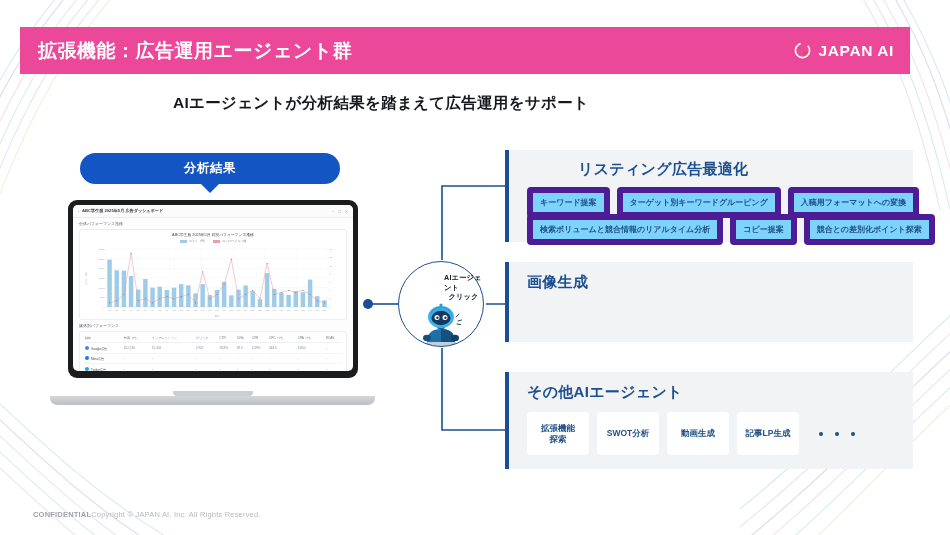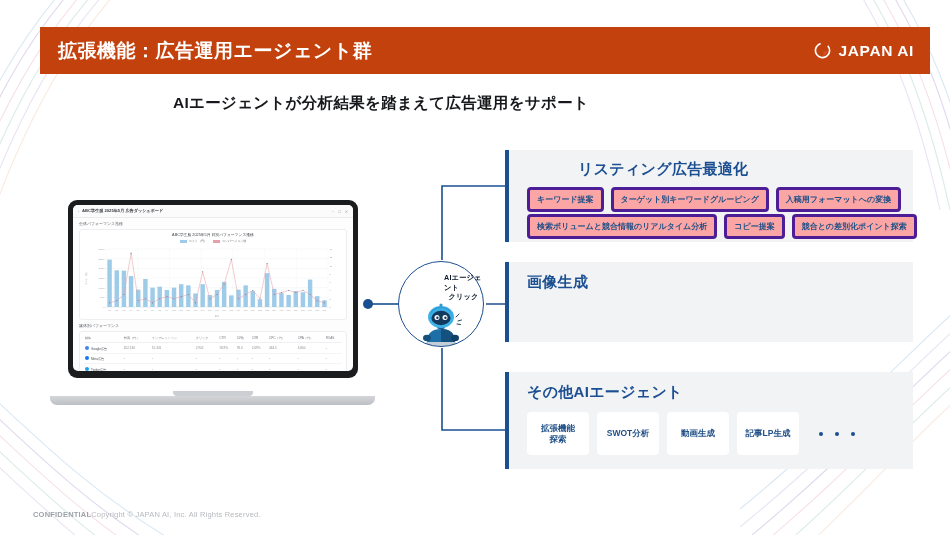--- a/index.html
+++ b/index.html
@@ -14,22 +14,22 @@
 
   
   .deco { position: absolute; pointer-events: none; opacity: .55; }
   .deco-tl { left: -40px; top: -30px; width: 200px; height: 250px; transform: rotate(8deg); }
   .deco-bl { left: -50px; bottom: -60px; width: 220px; height: 230px; }
   .deco-tr { right: -30px; top: -40px; width: 200px; height: 250px; }
   .deco-br { right: -30px; bottom: -40px; width: 240px; height: 260px; }
 
   
   .header {
-    position: absolute; left: 40px; top: 27px; width: 890px; height: 47px;
-    background: #c2410c; display: flex; align-items: center; justify-content: space-between;
+    position: absolute; left: 20px; top: 27px; width: 890px; height: 47px;
+    background: #ec4899; display: flex; align-items: center; justify-content: space-between;
     padding: 0 16px 0 18px;
   }
   .header-title { color: #fff; font-size: 19px; font-weight: bold; letter-spacing: .5px; }
   .logo { display: flex; align-items: center; gap: 7px; }
   .logo-mark { width: 19px; height: 19px; position: relative; }
   .logo-text { color: #fff; font-size: 15.5px; font-weight: bold; letter-spacing: .6px; }
 
   
   .subtitle {
     position: absolute; top: 93px; left: 0; width: 762px; text-align: center;
@@ -103,21 +103,21 @@
   }
   .node-line { font-size: 7.2px; font-weight: bold; color: #0f1b2b; line-height: 1.35; letter-spacing: .2px; margin-left: 45px; }
   .robot { margin-top: 1px; width: 46px; height: 44px; position: relative; }
 
   
   .panel { position: absolute; background: #f2f3f5; }
   .panel .bar { position: absolute; left: 0; top: 0; width: 4px; height: 100%; background: #1b4f91; }
   .panel-title { position: absolute; color: #1b4f91; font-weight: bold; letter-spacing: .3px; }
   .tagrow { position: absolute; display: flex; gap: 7px; flex-wrap: nowrap; }
   .tag {
-    border: 3px solid #4c1d95; border-radius: 4px; background: #fca5a5;
+    border: 6px solid #4c1d95; border-radius: 4px; background: #7dd3fc;
     font-size: 8px; color: #1f4f87; padding: 4px 7px; white-space: nowrap; font-weight: 600;
   }
   .cardrow { position: absolute; display: flex; gap: 8px; align-items: center; }
   .wcard {
     background: #fff; border-radius: 4px; width: 62px; height: 43px;
     display: flex; align-items: center; justify-content: center; text-align: center;
     font-size: 8.5px; font-weight: bold; color: #1f4f87; line-height: 1.25; padding: 0 3px;
   }
   .ellipsis { display: flex; gap: 12px; margin-left: 12px; }
   .ellipsis i { width: 4px; height: 4px; border-radius: 50%; background: #1b4f91; display: block; }
@@ -180,20 +180,26 @@
           <circle cx="12" cy="12" r="9" fill="none" stroke="#ffffff" stroke-width="2.1" stroke-dasharray="46 10" transform="rotate(-40 12 12)"></circle>
           <path d="M13.2 13.2 L19 13.2 L13.2 19 Z" fill="#d94f2b"></path>
         </svg>
       </span>
       <span class="logo-text">JAPAN AI</span>
     </div>
   </div>
 
   <div class="subtitle">AIエージェントが分析結果を踏まえて広告運用をサポート</div>
 
+  <div class="pill-wrap">
+    <div class="pill">
+      <span>分析結果</span>
+    </div>
+    <div class="pill-notch"></div>
+  </div>
 
   <div class="laptop">
     <div class="laptop-screen">
       <div class="laptop-inner">
 
         <div class="dash-bar">
           <span style="font-size:4px;color:#9aa0a6;">‹</span>
           <span class="dash-bar-title">ABC学生服 2025年5月 広告ダッシュボード</span>
           <span class="dash-bar-ctl">
             <span>−</span>

